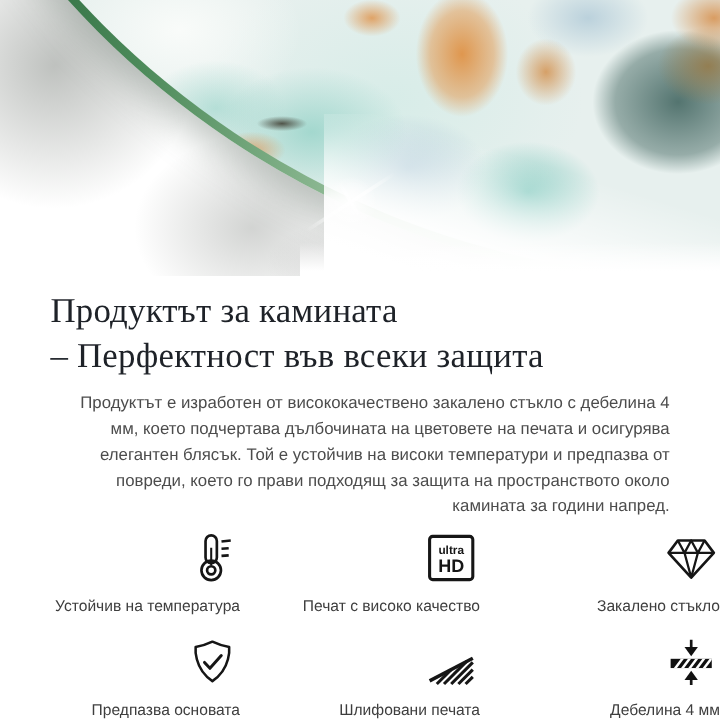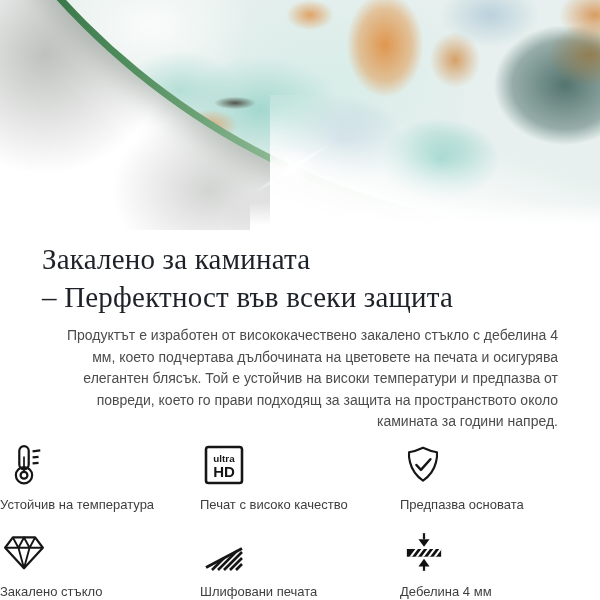--- a/index.html
+++ b/index.html
@@ -56,21 +56,21 @@
              transform:rotate(59deg); }
 
   
   .info { padding:0 42px; }
   h1 { margin-top:10px; font-family:"Liberation Serif", serif; font-weight:400;
        font-size:29px; line-height:38px; color:#1e2228; letter-spacing:.2px; }
   .desc { margin-top:9px; font-size:14px; line-height:21.5px; color:#4c4c4c;text-align:right; }
 
   
   .features { margin-top:8px; display:grid; grid-template-columns:repeat(3,1fr); row-gap:16px; }
-  .feature  { display:flex; flex-direction:column; align-items:flex-start; }
+  .feature  { display:flex; flex-direction:column; align-items:flex-end; }
   .icon-wrap { height:48px; display:flex; align-items:center; justify-content:center; }
   .feature-label { margin-top:8px; font-size:13px; color:#3e3e3e; }
   svg.ic { stroke:#161616; fill:none; stroke-width:2.6; }
   svg.ic text { stroke:none; fill:#161616; font-family:"Liberation Sans", sans-serif; }
 </style>
 </head>
 <body>
 
 <div class="hero">
   <div class="shadow shadow-left"></div>
@@ -78,21 +78,21 @@
   <div class="shadow shadow-under"></div>
   <div class="disc-edge"></div>
   <div class="disc-face"></div>
   <div class="fade-right"></div>
   <div class="fade-bottom"></div>
   <div class="sparkle"></div>
 </div>
 
 <div class="info">
   <h1>
-    <span style="display:block">Закалено за камината</span>
+    <span style="display:block">Продуктът за камината</span>
     <span style="display:block">– Перфектност във всеки защита</span>
   </h1>
   <p class="desc">Продуктът е изработен от висококачествено закалено стъкло с дебелина 4 мм, което подчертава дълбочината на цветовете на печата и осигурява елегантен блясък. Той е устойчив на високи температури и предпазва от повреди, което го прави подходящ за защита на пространството около камината за години напред.</p>
 </div>
 
 <div class="features">
 
   <div class="feature">
     <div class="icon-wrap">
       <svg class="ic" width="48" height="48" viewBox="0 0 56 56">
@@ -114,36 +114,36 @@
         <rect x="7" y="7" width="42" height="42" rx="3" stroke-width="3"></rect>
         <text x="28" y="24" text-anchor="middle" font-size="11.5" font-weight="600">ultra</text>
         <text x="28" y="42" text-anchor="middle" font-size="17.5" font-weight="800">HD</text>
       </svg>
     </div>
     <div class="feature-label">Печат с високо качество</div>
   </div>
 
   <div class="feature">
     <div class="icon-wrap">
+      <svg class="ic" width="48" height="48" viewBox="0 0 56 56" stroke-linejoin="round">
+        <path d="M15 11 L41 11 L50 23 L28 47 L6 23 Z"></path>
+        <path d="M6 23 L50 23 M15 11 L21.5 23 L28 11 L34.5 23 L41 11 M21.5 23 L28 47 M34.5 23 L28 47" stroke-width="2.2"></path>
+      </svg>
+    </div>
+    <div class="feature-label">Закалено стъкло</div>
+  </div>
+
+  <div class="feature">
+    <div class="icon-wrap">
       <svg class="ic" width="46" height="46" viewBox="0 0 56 56">
         <path d="M28 7 c5.5 2.6 11.5 4.6 17 5.4 c0 0 2.4 21.6 -17 34.6 c-19.4 -13 -17 -34.6 -17 -34.6 c5.5 -0.8 11.5 -2.8 17 -5.4 z" stroke-linejoin="round"></path>
         <polyline points="20,28 25.5,34 37,21" stroke-width="3" stroke-linecap="round" stroke-linejoin="round"></polyline>
       </svg>
     </div>
     <div class="feature-label">Предпазва основата</div>
-  </div>
-
-  <div class="feature">
-    <div class="icon-wrap">
-      <svg class="ic" width="48" height="48" viewBox="0 0 56 56" stroke-linejoin="round">
-        <path d="M15 11 L41 11 L50 23 L28 47 L6 23 Z"></path>
-        <path d="M6 23 L50 23 M15 11 L21.5 23 L28 11 L34.5 23 L41 11 M21.5 23 L28 47 M34.5 23 L28 47" stroke-width="2.2"></path>
-      </svg>
-    </div>
-    <div class="feature-label">Закалено стъкло</div>
   </div>
 
   <div class="feature">
     <div class="icon-wrap">
       <svg class="ic" width="48" height="48" viewBox="0 0 56 56">
         <line x1="7" y1="46" x2="49" y2="24" stroke-width="3.4"></line>
         <line x1="14" y1="49" x2="28" y2="35" stroke-width="3"></line>
         <line x1="21" y1="49" x2="43" y2="27" stroke-width="3"></line>
         <line x1="28" y1="49" x2="49" y2="28" stroke-width="3"></line>
         <line x1="35" y1="49" x2="49" y2="35" stroke-width="3"></line>

